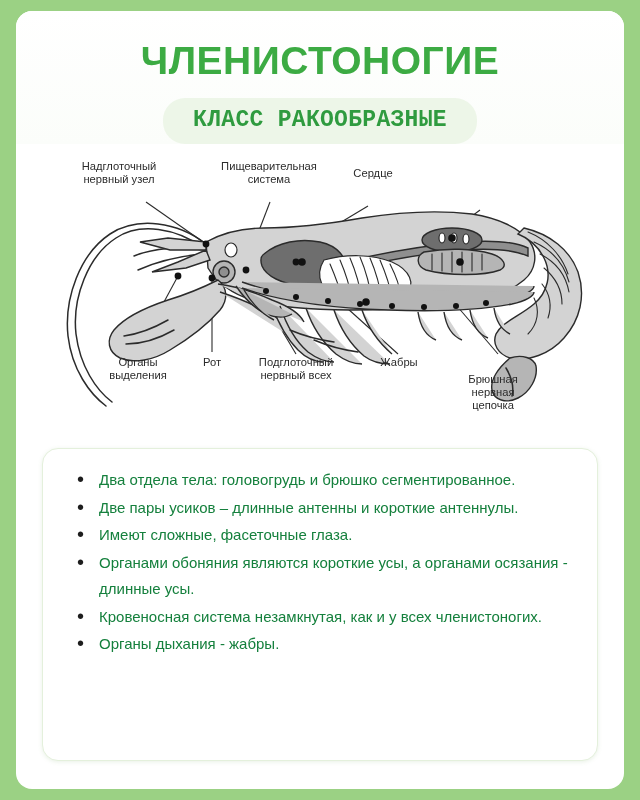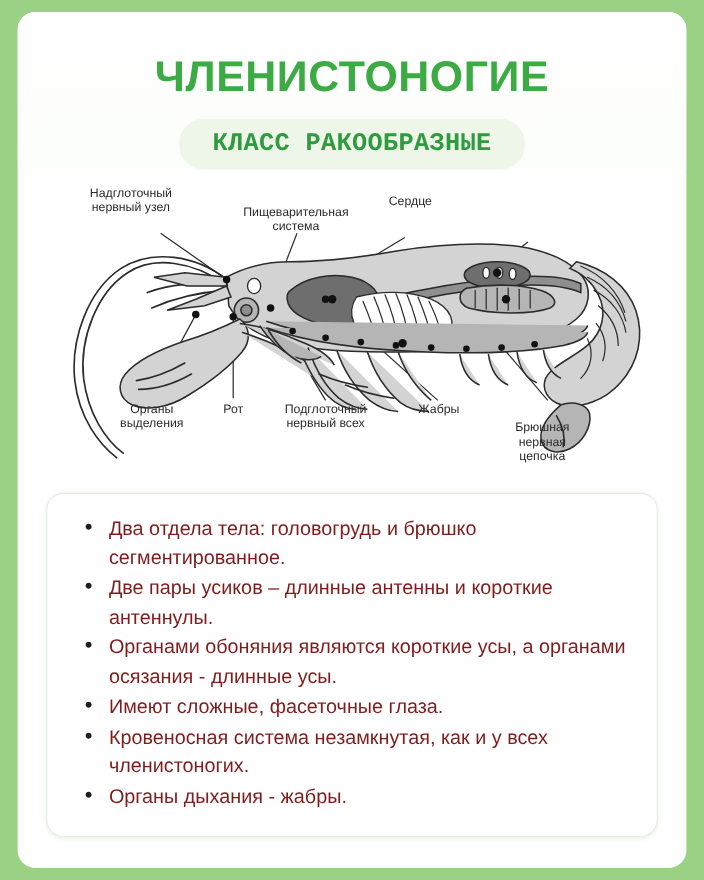--- a/index.html
+++ b/index.html
@@ -24,21 +24,21 @@
     top: 11px;
     width: 608px;
     height: 778px;
     background: #ffffff;
     border-radius: 16px;
     overflow: hidden;
   }
 
   
   #header {
-    padding-top: 40px;
+    padding-top: 30px;
     text-align: center;
     background: linear-gradient(#ffffff, #fbfdfa);
   }
 
   #page-title {
     color: #3cab43;
     font-size: 39px;
     font-weight: bold;
     letter-spacing: 0.5px;
     line-height: 1;
@@ -95,22 +95,22 @@
     border-radius: 16px;
     box-shadow: 0 1px 4px rgba(120,170,100,0.16);
     padding: 18px 22px 10px 30px;
   }
 
   #facts-list { list-style: none; }
 
   .fact-item {
     position: relative;
     padding-left: 26px;
-    color: #7f1d1d;
-    font-size: 18px;
+    color: #15803d;
+    font-size: 15px;
     line-height: 26.5px;
     margin-bottom: 1px;
   }
 
   .fact-item::before {
     content: "\2022";
     position: absolute;
     left: 4px;
     top: -1px;
     font-size: 20px;
@@ -292,39 +292,39 @@
         <circle cx="150" cy="118" r="3.4"></circle>
         <circle cx="184" cy="120" r="3.4"></circle>
         <circle cx="218" cy="112" r="3.4"></circle>
         <circle cx="268" cy="104" r="3.4"></circle>
         <circle cx="338" cy="144" r="3.8"></circle>
       </g>
     </svg>
 
     <div class="dg-label" style="left:36px;  top:2px;   width:110px;">Надглоточный
 нервный узел</div>
-    <div class="dg-label" style="left:176px; top:19px;   width:130px;">Пищеварительная
+    <div class="dg-label" style="left:176px; top:2px;   width:130px;">Пищеварительная
 система</div>
     <div class="dg-label" style="left:305px; top:9px;   width:80px;">Сердце</div>
 
     <div class="dg-label" style="left:62px;  top:198px; width:96px;">Органы
 выделения</div>
     <div class="dg-label" style="left:156px; top:198px; width:56px;">Рот</div>
     <div class="dg-label" style="left:212px; top:198px; width:112px;">Подглоточный
 нервный всех</div>
     <div class="dg-label" style="left:336px; top:198px; width:70px;">Жабры</div>
     <div class="dg-label" style="left:420px; top:215px; width:90px;">Брюшная
 нервная
 цепочка</div>
   </div>
 
   <div id="facts-card">
     <ul id="facts-list">
       <li class="fact-item">Два отдела тела: головогрудь и брюшко сегментированное.</li>
       <li class="fact-item">Две пары усиков – длинные антенны и короткие антеннулы.</li>
+      <li class="fact-item">Имеют сложные, фасеточные глаза.</li>
       <li class="fact-item">Органами обоняния являются короткие усы, а органами осязания - длинные усы.</li>
-      <li class="fact-item">Имеют сложные, фасеточные глаза.</li>
       <li class="fact-item">Кровеносная система незамкнутая, как и у всех членистоногих.</li>
       <li class="fact-item">Органы дыхания - жабры.</li>
     </ul>
   </div>
 
 </div>
 
 </body></html>

